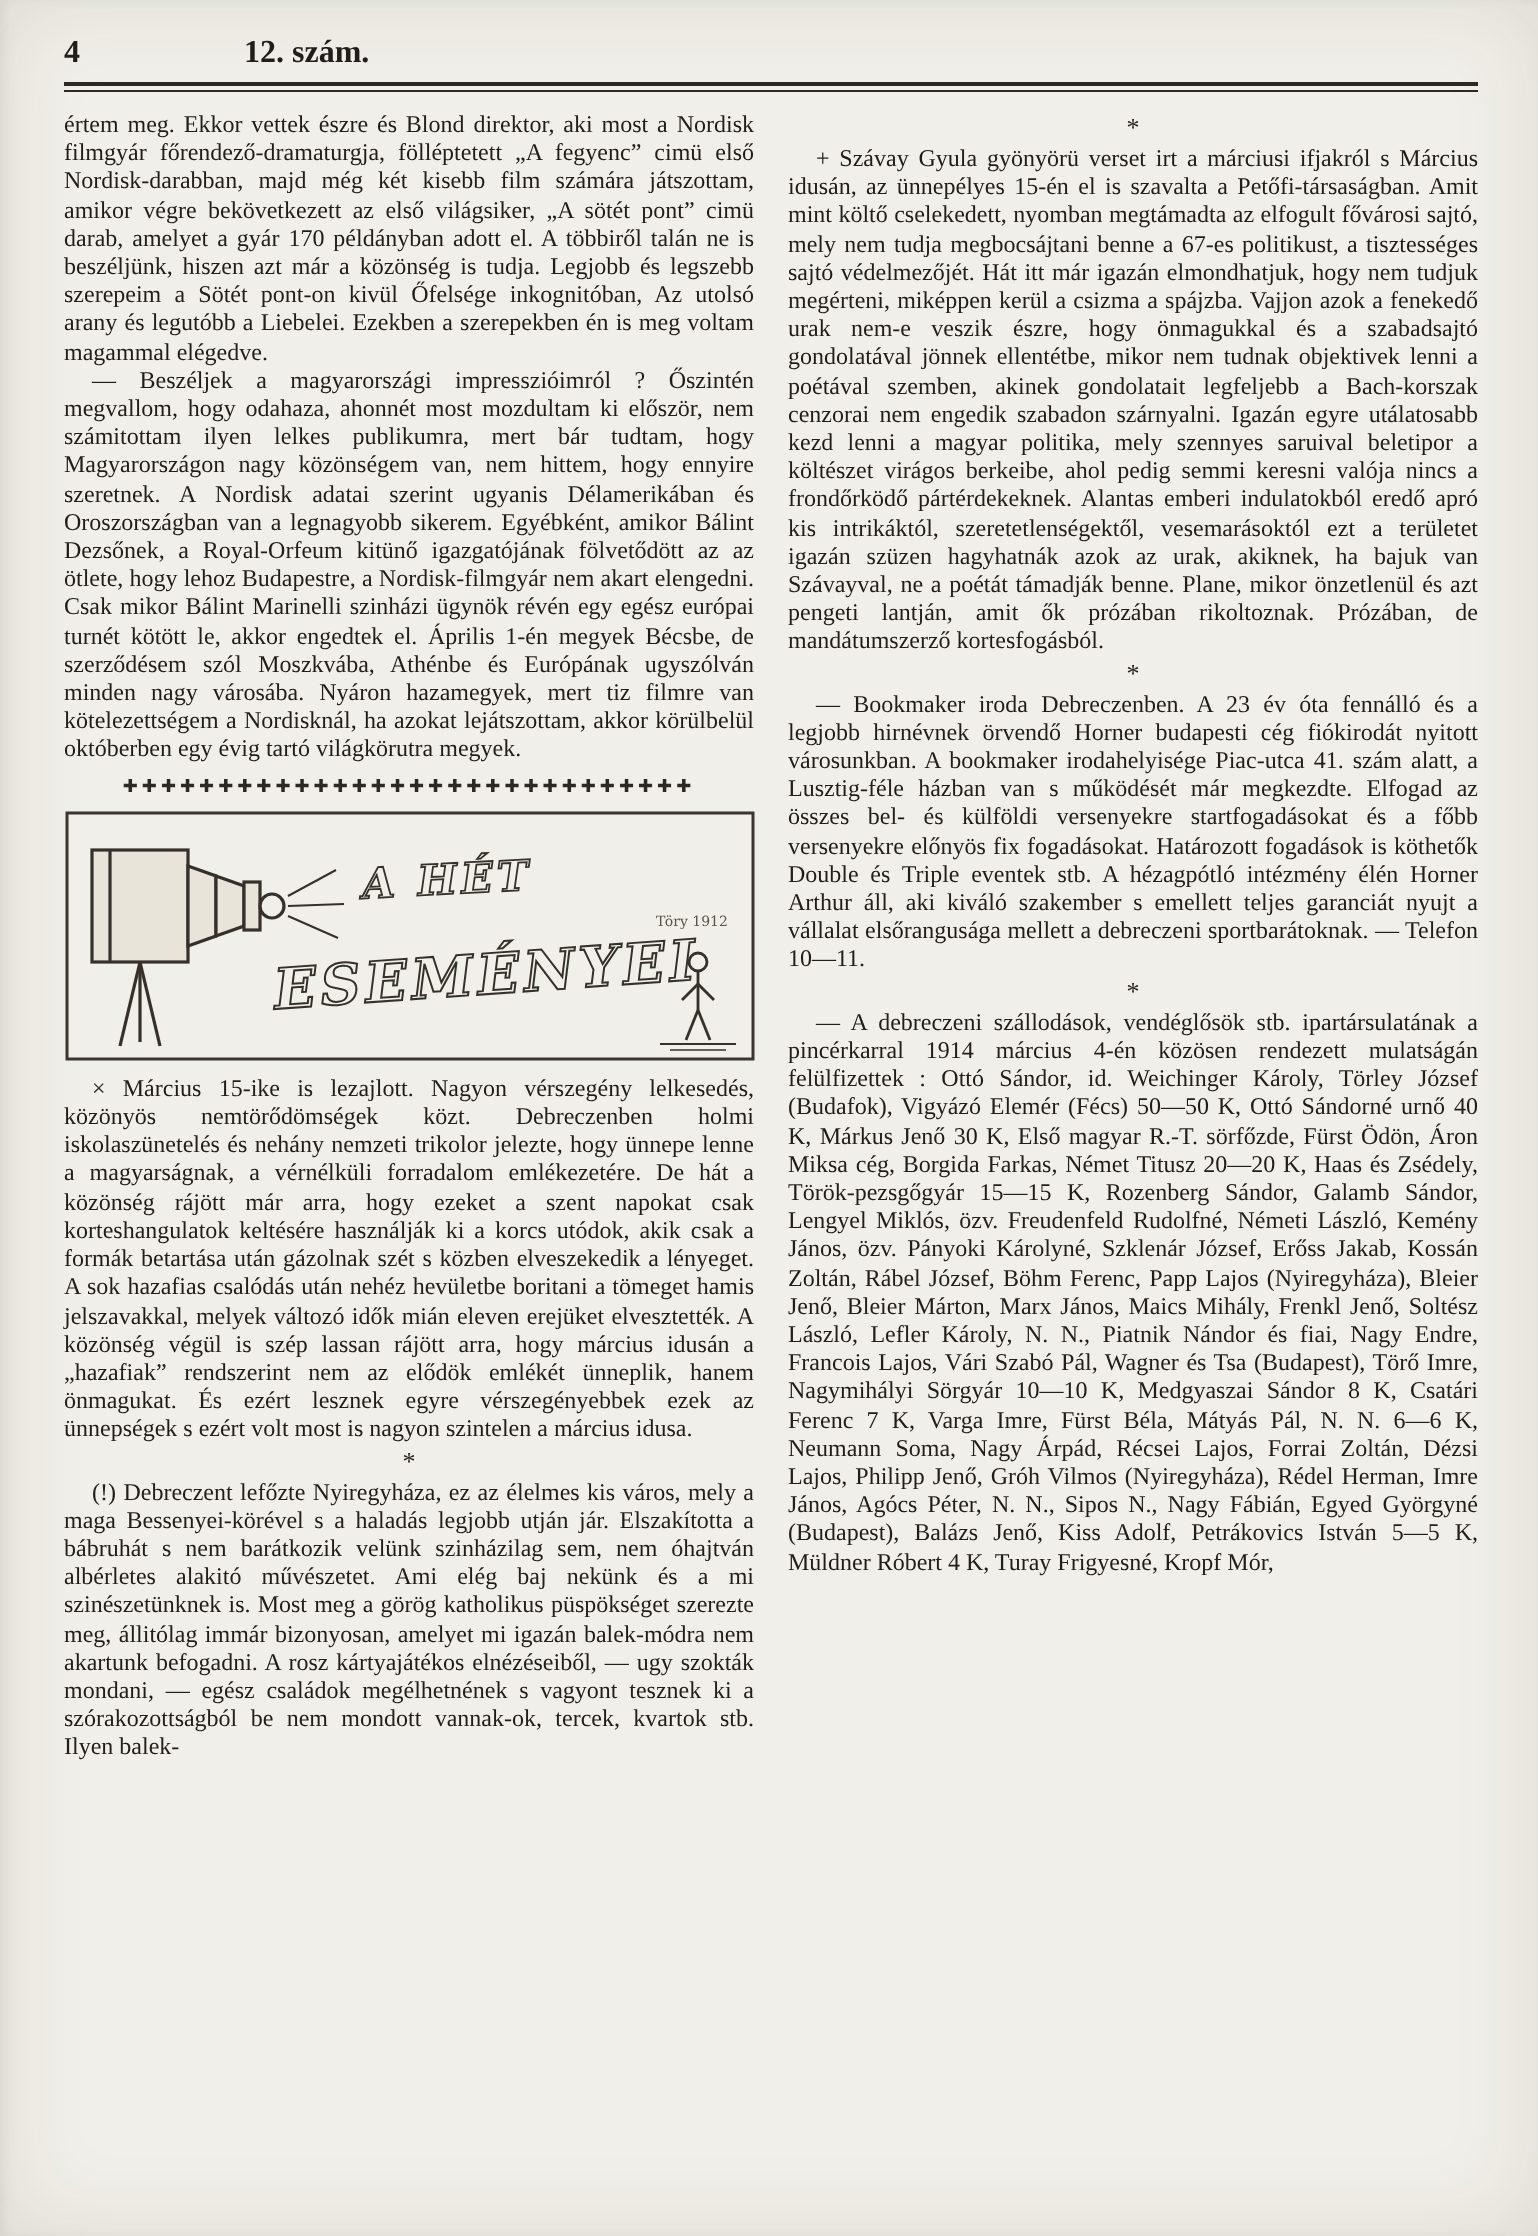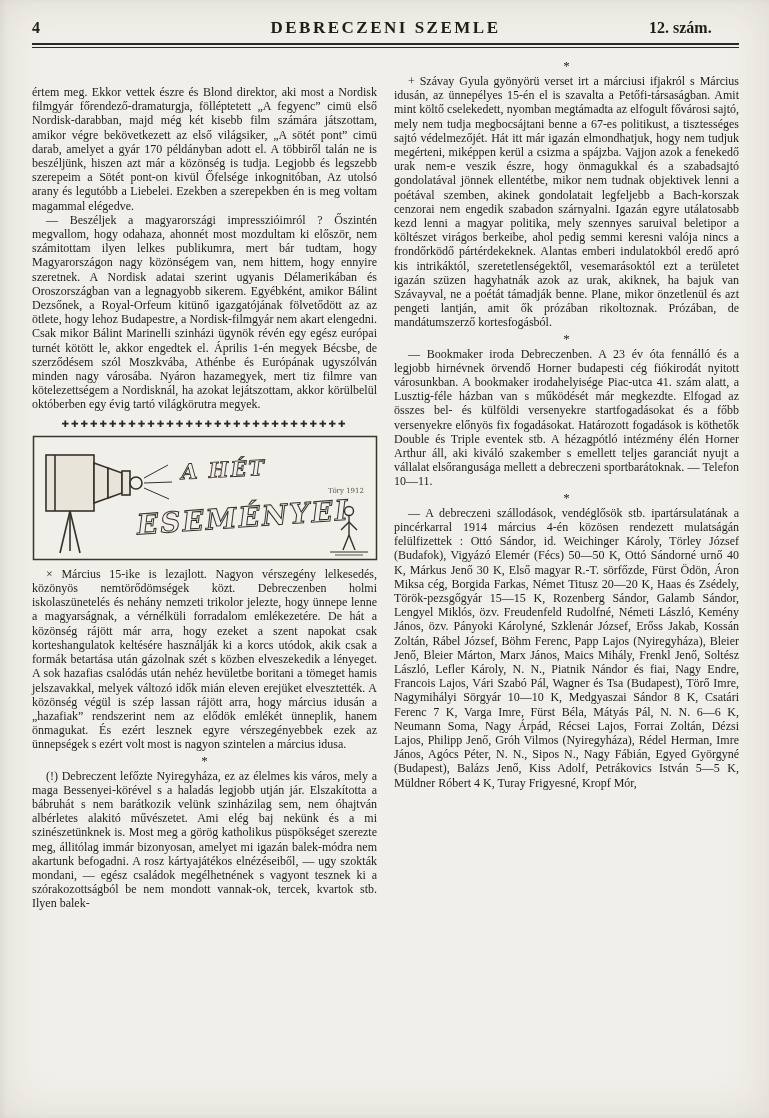--- a/index.html
+++ b/index.html
@@ -23,21 +23,21 @@
   .issue { width:90px; text-align:left; font-size:16px; }
   .rule-thick { border-top:2px solid #2c2824; margin-top:5px; }
   .rule-thin  { border-top:1px solid #2c2824; margin-top:2px; }
   .columns { display:flex; gap:17px; margin-top:9px; }
   .col {
     flex:1; min-width:0;
     font-size:12px; line-height:14.2px;
     text-align:justify;
   }
   p.body-para { text-indent:14px; }
-  p.no-indent { text-indent:0;margin-top:28px; }
+  p.no-indent { text-indent:0; }
   .lead { font-weight:normal; }
   .star-sep { text-align:center; font-size:13px; line-height:15px; margin:1px 0; }
   .plus-row {
     text-align:center; color:#2c2824;
     font-family:"DejaVu Sans",sans-serif;
     font-size:9px; letter-spacing:2px;
     white-space:nowrap; overflow:hidden;
     margin:5px 0 4px;
   }
   .illustration { margin:1px 0 6px; line-height:0; }
@@ -47,21 +47,20 @@
                fill:#f1efe9; stroke:#35302a; stroke-width:1px; letter-spacing:2px; }
   .sig { font-family:"DejaVu Serif",serif; font-size:7px; fill:#5a544c; }
 </style>
 </head>
 <body>
 
 <div class="page">
 
   <div class="header">
     <div class="page-num">4</div>
-    <div class="masthead">DEBRECZENI SZEMLE</div>
     <div class="issue">12. szám.</div>
   </div>
   <div class="rule-thick"></div>
   <div class="rule-thin"></div>
 
   <div class="columns">
 
     <div class="col">
       <p class="body-para no-indent"><span>értem meg. Ekkor vettek észre és Blond direktor, aki most a Nordisk filmgyár főrendező-dramaturgja, fölléptetett „A fegyenc” cimü első Nordisk-darabban, majd még két kisebb film számára játszottam, amikor végre bekövetkezett az első világsiker, „A sötét pont” cimü darab, amelyet a gyár 170 példányban adott el. A többiről talán ne is beszéljünk, hiszen azt már a közönség is tudja. Legjobb és legszebb szerepeim a Sötét pont-on kivül Őfelsége inkognitóban, Az utolsó arany és legutóbb a Liebelei. Ezekben a szerepekben én is meg voltam magammal elégedve.</span></p>
       <p class="body-para"><span>— Beszéljek a magyarországi impresszióimról ? Őszintén megvallom, hogy odahaza, ahonnét most mozdultam ki először, nem számitottam ilyen lelkes publikumra, mert bár tudtam, hogy Magyarországon nagy közönségem van, nem hittem, hogy ennyire szeretnek. A Nordisk adatai szerint ugyanis Délamerikában és Oroszországban van a legnagyobb sikerem. Egyébként, amikor Bálint Dezsőnek, a Royal-Orfeum kitünő igazgatójának fölvetődött az az ötlete, hogy lehoz Budapestre, a Nordisk-filmgyár nem akart elengedni. Csak mikor Bálint Marinelli szinházi ügynök révén egy egész európai turnét kötött le, akkor engedtek el. Április 1-én megyek Bécsbe, de szerződésem szól Moszkvába, Athénbe és Európának ugyszólván minden nagy városába. Nyáron hazamegyek, mert tiz filmre van kötelezettségem a Nordisknál, ha azokat lejátszottam, akkor körülbelül októberben egy évig tartó világkörutra megyek.</span></p>

